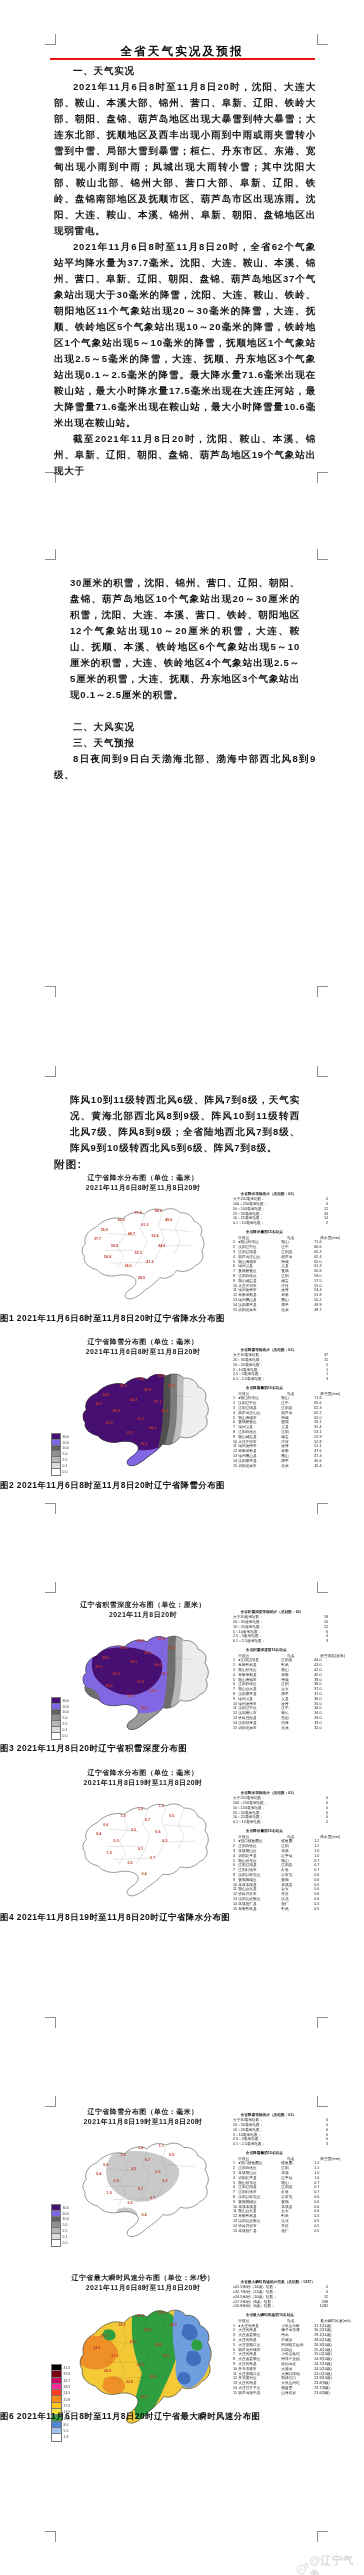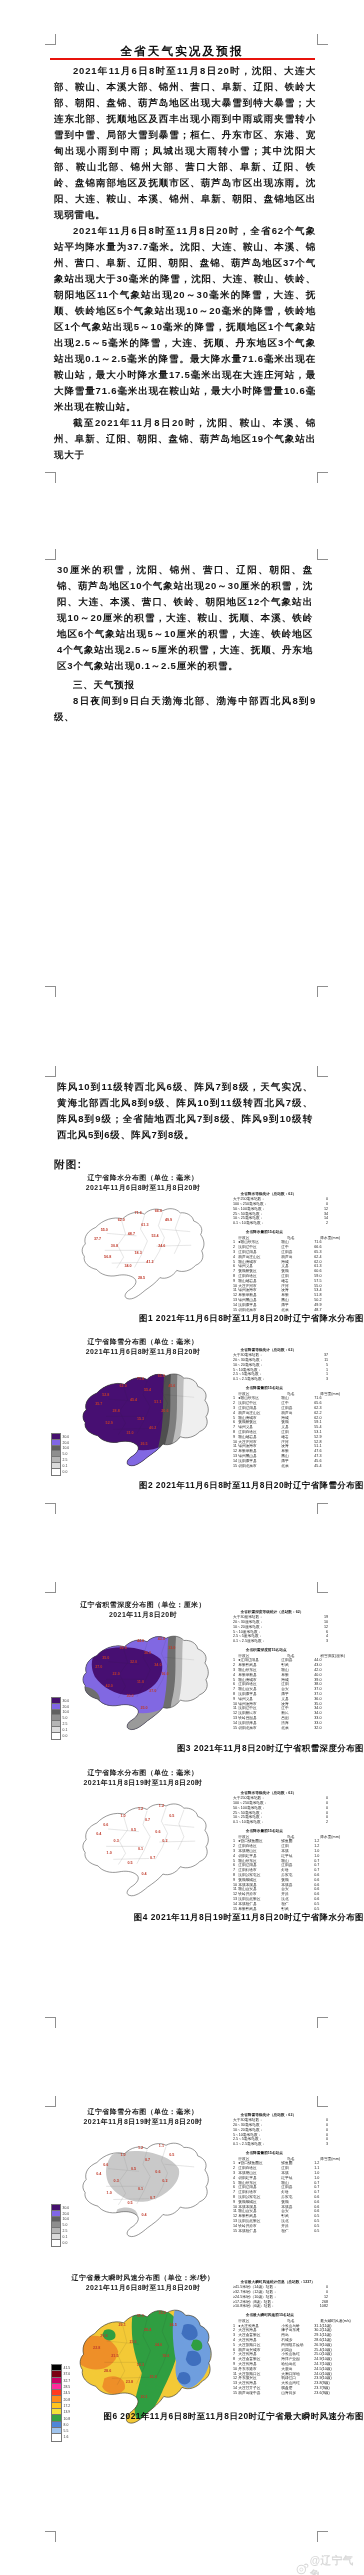--- a/index.html
+++ b/index.html
@@ -4,26 +4,26 @@
 <style>
   html,body{margin:0;padding:0;background:#ffffff;}
   #doc{position:relative;width:364px;height:2576px;background:#ffffff;overflow:hidden;
        font-family:"Liberation Sans", sans-serif;color:#1a1a1a;}
   .doc-title{position:absolute;left:0;top:44px;width:364px;text-align:center;
        font-size:11.6px;font-weight:bold;letter-spacing:2.1px;color:#111;}
   .red-rule{position:absolute;left:50px;top:58px;width:265px;height:1.6px;background:#e8130c;}
   .bodytext{position:absolute;left:54px;width:262px;font-size:9.5px;line-height:16px;
        letter-spacing:0.8px;text-align:justify;font-weight:600;color:#161616;}
   .para{text-indent:2em;margin:0;}
-  .cont{text-indent:0;margin:3px;}
+  .cont{text-indent:0;margin:16px;}
   .sec-heading{text-indent:2em;font-weight:bold;margin:0;}
   .figs-label{position:absolute;left:54px;top:1158px;font-size:10.6px;font-weight:bold;letter-spacing:1.1px;}
   .map-title{position:absolute;left:32px;width:222px;text-align:center;font-size:6.9px;
        font-weight:600;line-height:9.5px;color:#222;letter-spacing:0.5px;}
-  .caption{position:absolute;left:0;width:364px;text-align:right;font-size:8.4px;
+  .caption{position:absolute;left:0;width:364px;text-align:left;font-size:8.4px;
        font-weight:bold;letter-spacing:0.5px;color:#111;}
   .mapbox{position:absolute;}
   .labels{position:absolute;}
   .redlbl{position:absolute;font-size:3.7px;color:#c03a2b;font-weight:bold;white-space:nowrap;
        transform:translate(-50%,-50%);}
   .legend{position:absolute;font-size:3.4px;color:#333;}
   .lgrow{display:flex;align-items:center;height:5.8px;}
   .lgrow .sw{width:8px;height:5.8px;border:0.3px solid #777;display:inline-block;}
   .lgrow .lt{margin-left:1.6px;}
   .legend.big .lgrow{height:6.3px;}
@@ -73,27 +73,29 @@
   <div class="mk mk-br" style="left:317px;top:2017px;"></div>
   <div class="mk mk-tl" style="left:45px;top:2096px;"></div>
   <div class="mk mk-tr" style="left:317px;top:2096px;"></div>
   <div class="mk mk-bl" style="left:45px;top:2531px;"></div>
   <div class="mk mk-br" style="left:317px;top:2531px;"></div>
 
   <div class="doc-title">全省天气实况及预报</div>
   <div class="red-rule"></div>
 
   <div class="bodytext" style="top:63px;">
+    <p class="sec-heading">一、天气实况</p>
     <p class="para">2021年11月6日8时至11月8日20时，沈阳、大连大部、鞍山、本溪大部、锦州、营口、阜新、辽阳、铁岭大部、朝阳、盘锦、葫芦岛地区出现大暴雪到特大暴雪；大连东北部、抚顺地区及西丰出现小雨到中雨或雨夹雪转小雪到中雪、局部大雪到暴雪；桓仁、丹东市区、东港、宽甸出现小雨到中雨；凤城出现大雨转小雪；其中沈阳大部、鞍山北部、锦州大部、营口大部、阜新、辽阳、铁岭、盘锦南部地区及抚顺市区、葫芦岛市区出现冻雨。沈阳、大连、鞍山、本溪、锦州、阜新、朝阳、盘锦地区出现弱雷电。</p>
     <p class="para">2021年11月6日8时至11月8日20时，全省62个气象站平均降水量为37.7毫米。沈阳、大连、鞍山、本溪、锦州、营口、阜新、辽阳、朝阳、盘锦、葫芦岛地区37个气象站出现大于30毫米的降雪，沈阳、大连、鞍山、铁岭、朝阳地区11个气象站出现20～30毫米的降雪，大连、抚顺、铁岭地区5个气象站出现10～20毫米的降雪，铁岭地区1个气象站出现5～10毫米的降雪，抚顺地区1个气象站出现2.5～5毫米的降雪，大连、抚顺、丹东地区3个气象站出现0.1～2.5毫米的降雪。最大降水量71.6毫米出现在鞍山站，最大小时降水量17.5毫米出现在大连庄河站，最大降雪量71.6毫米出现在鞍山站，最大小时降雪量10.6毫米出现在鞍山站。</p>
     <p class="para">截至2021年11月8日20时，沈阳、鞍山、本溪、锦州、阜新、辽阳、朝阳、盘锦、葫芦岛地区19个气象站出现大于</p>
   </div>
 
   <div class="bodytext" style="top:559px;">
     <p class="cont">30厘米的积雪，沈阳、锦州、营口、辽阳、朝阳、盘锦、葫芦岛地区10个气象站出现20～30厘米的积雪，沈阳、大连、本溪、营口、铁岭、朝阳地区12个气象站出现10～20厘米的积雪，大连、鞍山、抚顺、本溪、铁岭地区6个气象站出现5～10厘米的积雪，大连、铁岭地区4个气象站出现2.5～5厘米的积雪，大连、抚顺、丹东地区3个气象站出现0.1～2.5厘米的积雪。</p>
+    <p class="sec-heading">二、大风实况</p>
     <p class="sec-heading">三、天气预报</p>
     <p class="para">8日夜间到9日白天渤海北部、渤海中部西北风8到9级、</p>
   </div>
 
   <div class="bodytext" style="top:1076px;">
     <p class="cont">阵风10到11级转西北风6级、阵风7到8级，天气实况、黄海北部西北风8到9级、阵风10到11级转西北风7级、阵风8到9级；全省陆地西北风7到8级、阵风9到10级转西北风5到6级、阵风7到8级。</p>
   </div>
   <div class="figs-label">附图:</div>
 
   <div class="map-title" style="top:1173px;">

